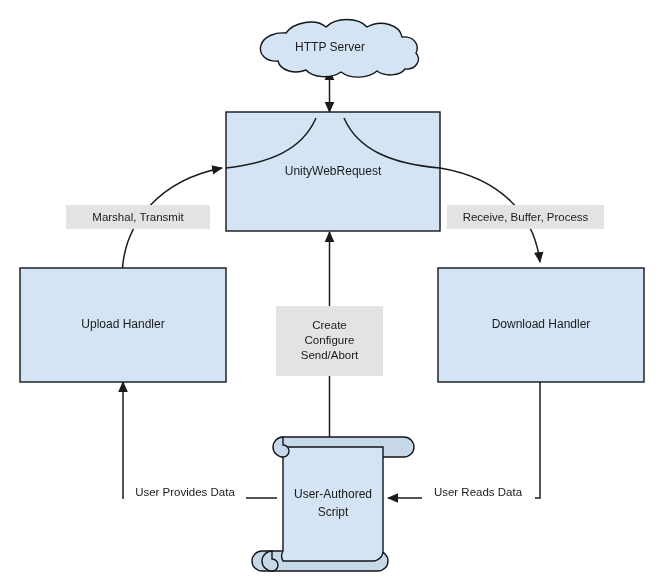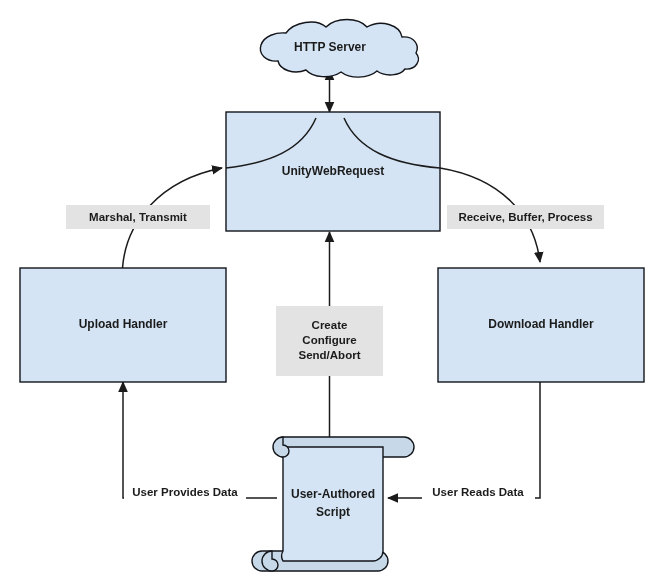--- a/index.html
+++ b/index.html
@@ -10,21 +10,20 @@
   body {
     width: 671px;
     height: 585px;
     font-family: "Liberation Sans", sans-serif;
     overflow: hidden;
   }
   #diagram-root {
     position: relative;
     width: 671px;
     height: 585px;
-    font-weight: bold;
   }
   svg.canvas {
     position: absolute;
     top: 0; left: 0;
     width: 671px;
     height: 585px;
   }
   .node-label {
     font-family: "Liberation Sans", sans-serif;
     font-size: 12px;

